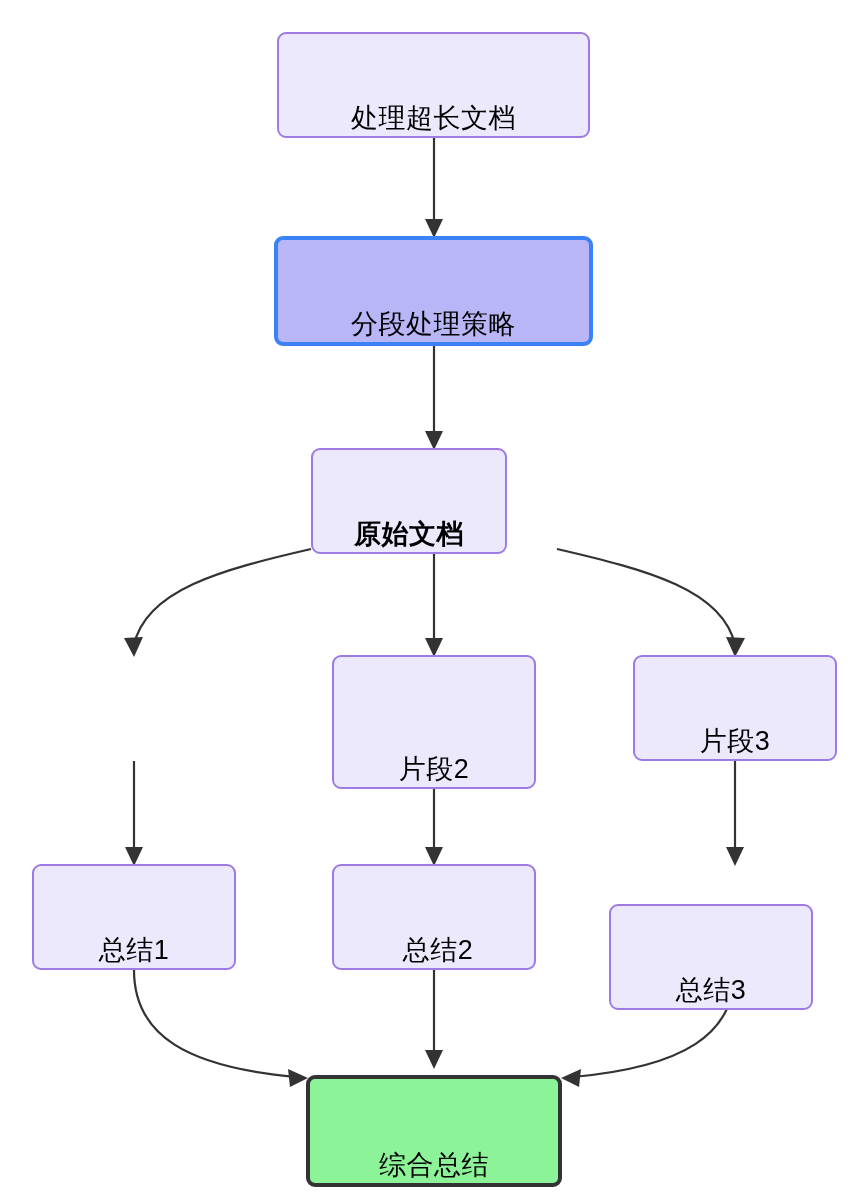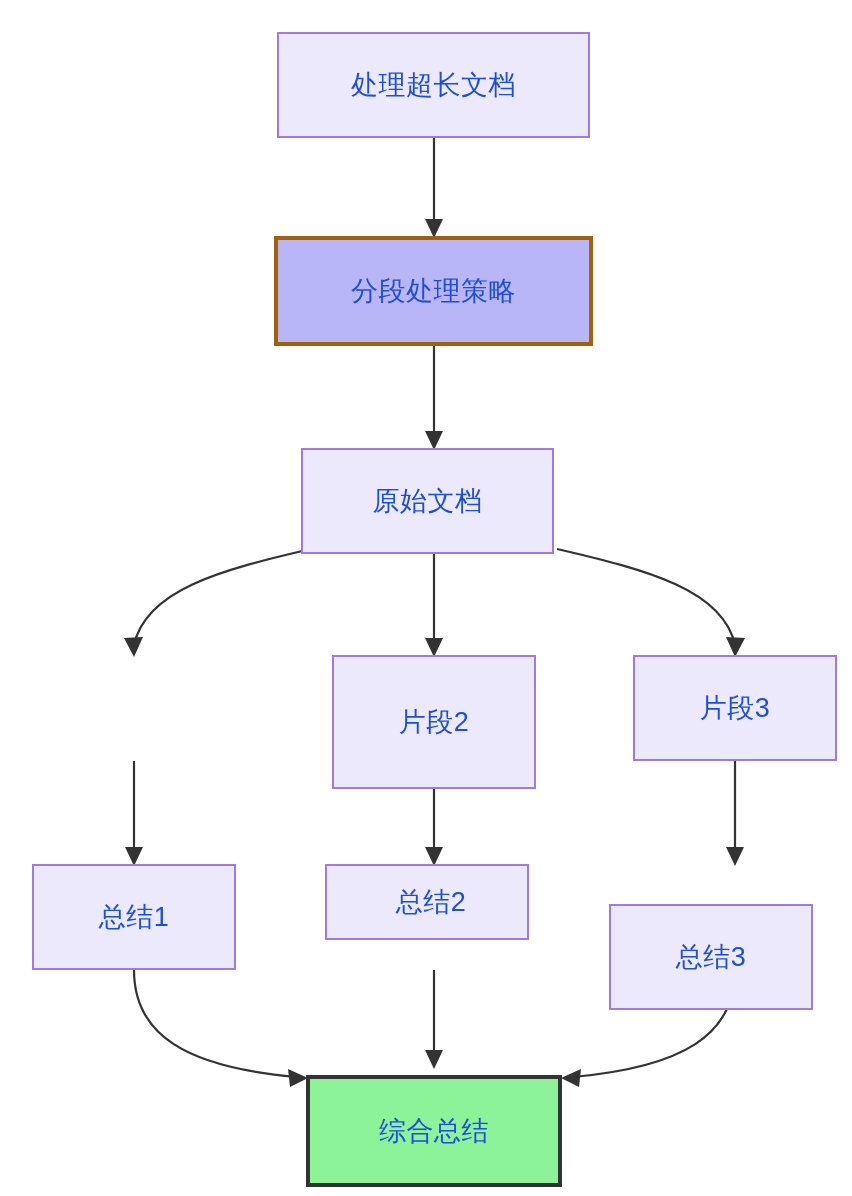--- a/index.html
+++ b/index.html
@@ -22,34 +22,35 @@
     left: 0;
     top: 0;
     width: 852px;
     height: 1196px;
     pointer-events: none;
   }
   .node {
     position: absolute;
     box-sizing: border-box;
     display: flex;
-    align-items: center;
+    align-items: flex-end;
     justify-content: center;
     text-align: center;
-    color: #1d4ed8;
+    color: #000000;
     letter-spacing: 0.5px;
+    border-radius: 9px;
   }
   .node-default {
     background: #ece9fd;
     border: 2px solid #9d7ae4;
     font-size: 27px;
   }
   .node-strong {
     background: #b8b6f7;
-    border: 4px solid #a16207;
+    border: 4px solid #3b82f6;
     font-size: 27px;
   }
   .node-final {
     background: #8cf398;
     border: 4px solid #333333;
     font-size: 27px;
     margin-top: 8px;
   }
   .edge-path {
     fill: none;
@@ -124,38 +125,38 @@
   </svg>
 
   <div class="node node-default" style="left:277px; top:32px; width:313px; height:106px;">
     <span>处理超长文档</span>
   </div>
 
   <div class="node node-strong" style="left:274px; top:236px; width:319px; height:110px;">
     <span>分段处理策略</span>
   </div>
 
-  <div class="node node-default" style="left:301px; top:448px; width:253px; height:106px;">
+  <div class="node node-default" style="left:311px; top:448px; width:196px; height:106px;font-weight:bold;">
     <span>原始文档</span>
   </div>
 
 
   <div class="node node-default" style="left:332px; top:655px; width:204px; height:134px;">
     <span>片段2</span>
   </div>
 
   <div class="node node-default" style="left:633px; top:655px; width:204px; height:106px;">
     <span>片段3</span>
   </div>
 
   <div class="node node-default" style="left:32px; top:864px; width:204px; height:106px;">
     <span>总结1</span>
   </div>
 
-  <div class="node node-default" style="left:325px; top:864px; width:204px; height:76px;padding-left:8px;">
+  <div class="node node-default" style="left:332px; top:864px; width:204px; height:106px;padding-left:8px;">
     <span>总结2</span>
   </div>
 
   <div class="node node-default" style="left:609px; top:864px; width:204px; height:106px;margin-top:40px;">
     <span>总结3</span>
   </div>
 
   <div class="node node-final" style="left:306px; top:1067px; width:256px; height:112px;">
     <span>综合总结</span>
   </div>

